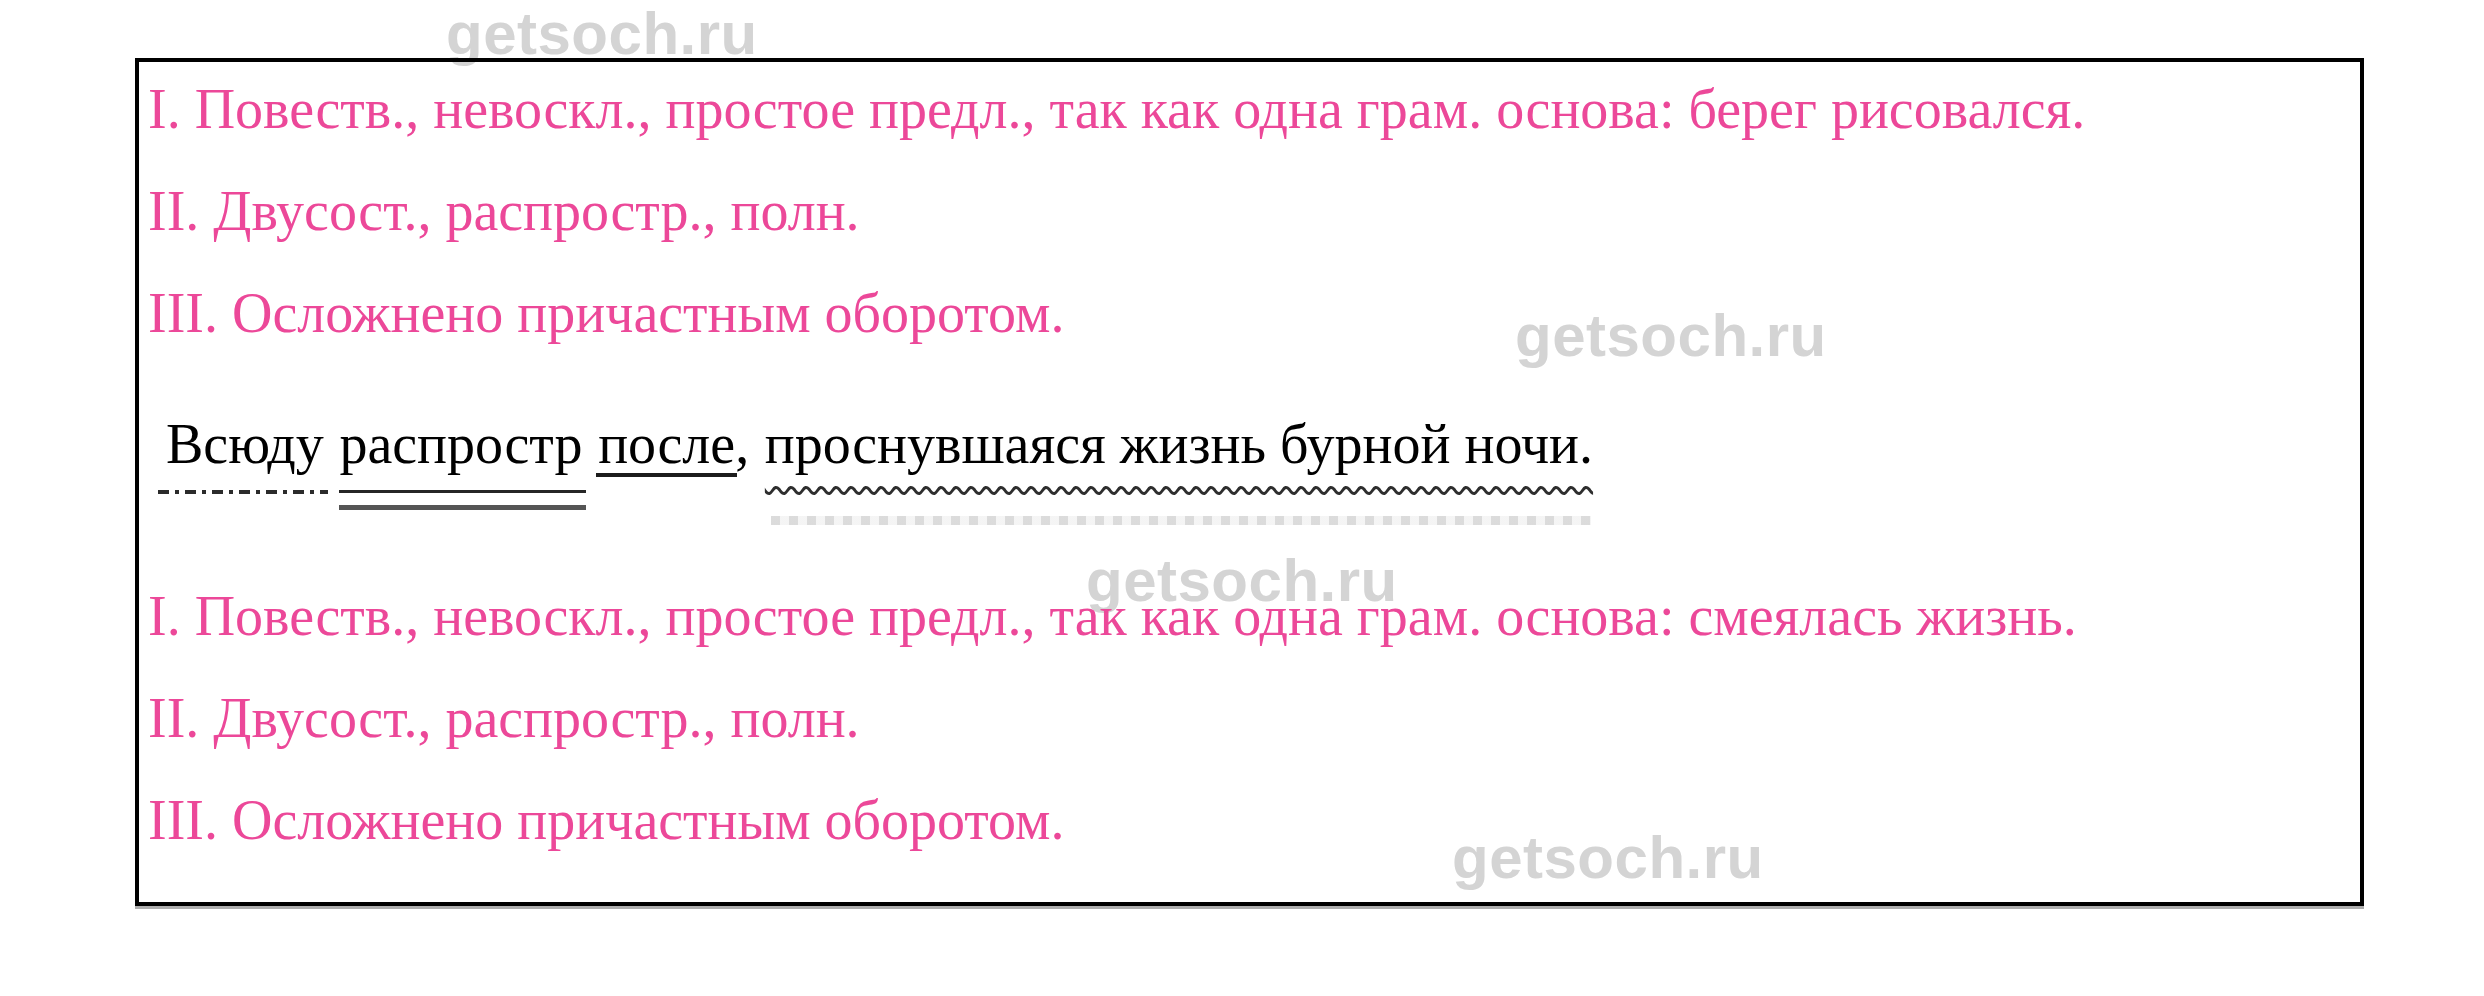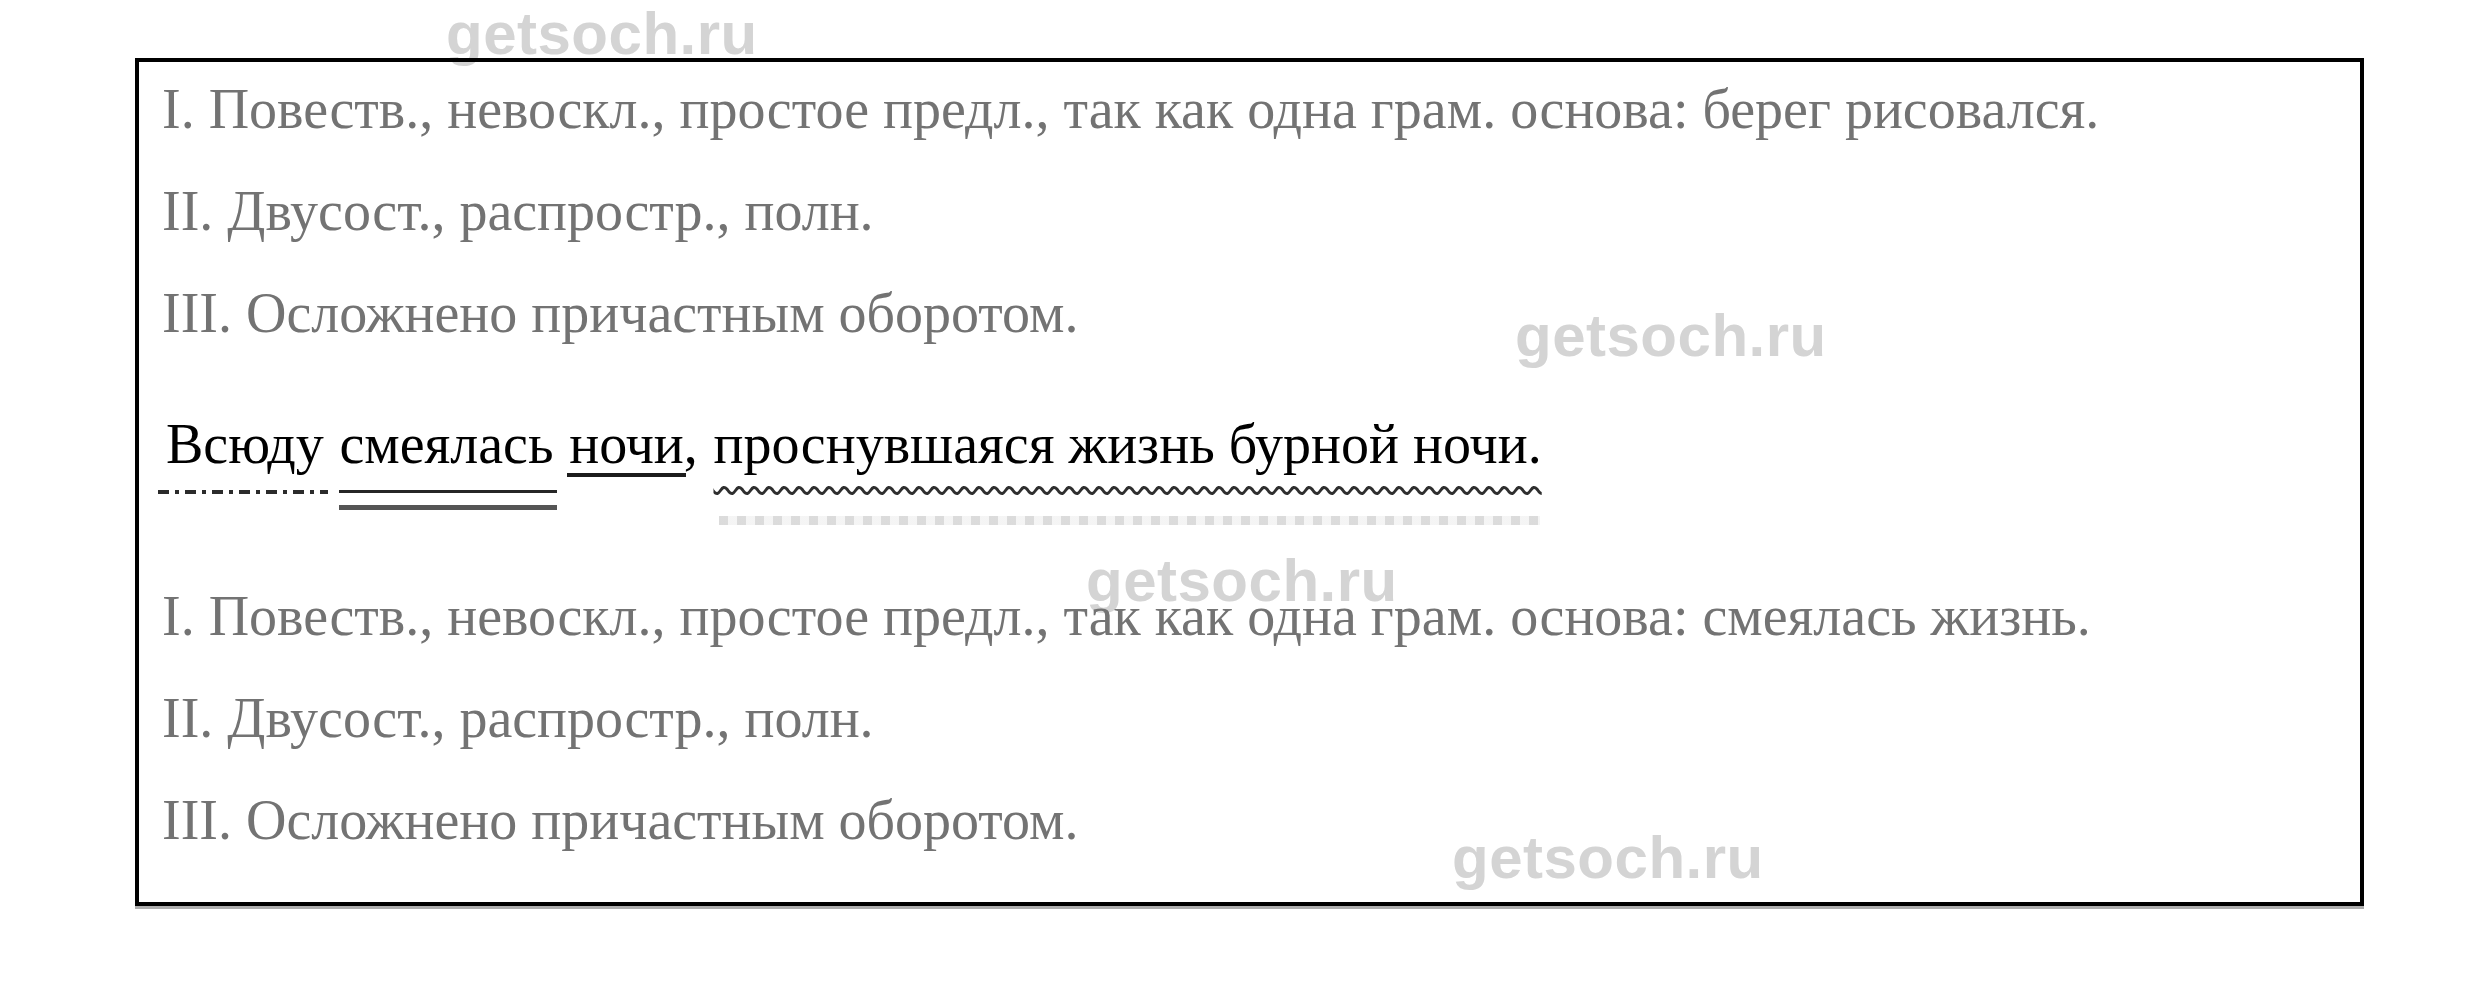--- a/index.html
+++ b/index.html
@@ -37,24 +37,24 @@
     width: 2229px; height: 848px;
     border: 4px solid #000000;
     background: transparent;
     box-shadow: 0 3px 0 rgba(130,130,130,0.65);
     z-index: 2;
   }
 
   
   .line {
     position: absolute;
-    left: 162px;
+    left: 148px;
     font-size: 56px;
     line-height: 1.18;
-    color: #737373;
+    color: #ec4899;
     white-space: nowrap;
     z-index: 3;
   }
   .l1 { top: 76px;  }
   .l2 { top: 178px; }
   .l3 { top: 280px; }
   .l4 { top: 583px; }
   .l5 { top: 685px; }
   .l6 { top: 787px; }
 
@@ -132,20 +132,20 @@
   <div class="watermark wm-mid">getsoch.ru</div>
   <div class="watermark wm-bottom">getsoch.ru</div>
 
   <div class="panel"></div>
 
   <div class="line l1">I. Повеств., невоскл., простое предл., так как одна грам. основа: берег рисовался.</div>
   <div class="line l2">II. Двусост., распростр., полн.</div>
   <div class="line l3">III. Осложнено причастным оборотом.</div>
 
   <div class="sentence">
-    <span class="seg u-adverbial gap-r">Всюду</span><span class="seg u-predicate gap-r">смеялась</span><span class="seg u-subject">ночи</span><span class="gap-r">,</span><span class="seg u-attribute">проснувшаяся жизнь бурной ночи.</span>
+    <span class="seg u-adverbial gap-r">Всюду</span><span class="seg u-predicate gap-r">распростр</span><span class="seg u-subject">после</span><span class="gap-r">,</span><span class="seg u-attribute">проснувшаяся жизнь бурной ночи.</span>
   </div>
 
   <div class="line l4">I. Повеств., невоскл., простое предл., так как одна грам. основа: смеялась жизнь.</div>
   <div class="line l5">II. Двусост., распростр., полн.</div>
   <div class="line l6">III. Осложнено причастным оборотом.</div>
 
 </div>
 
 </body></html>

